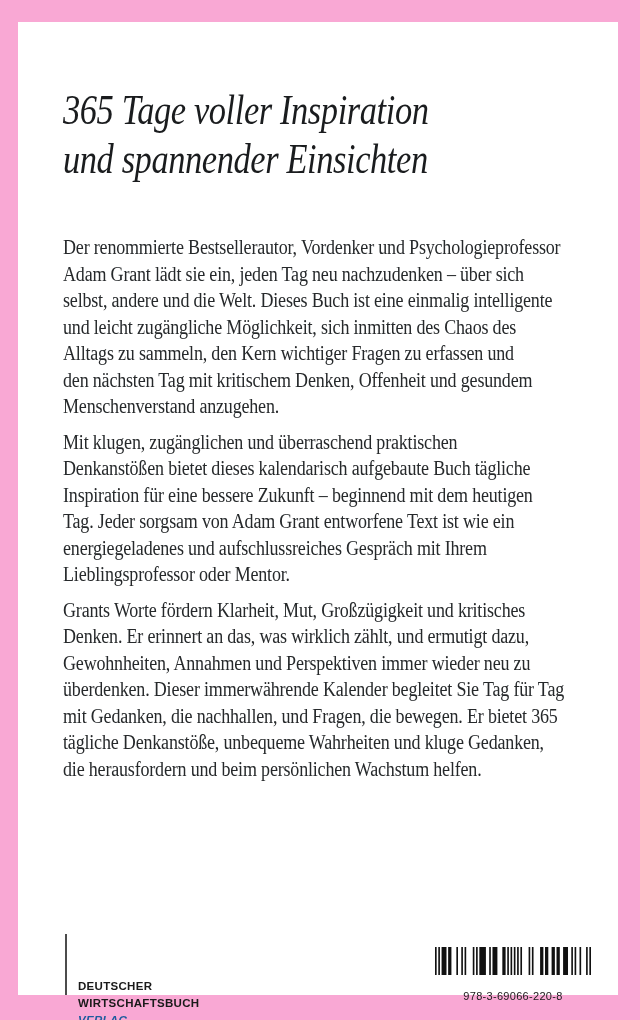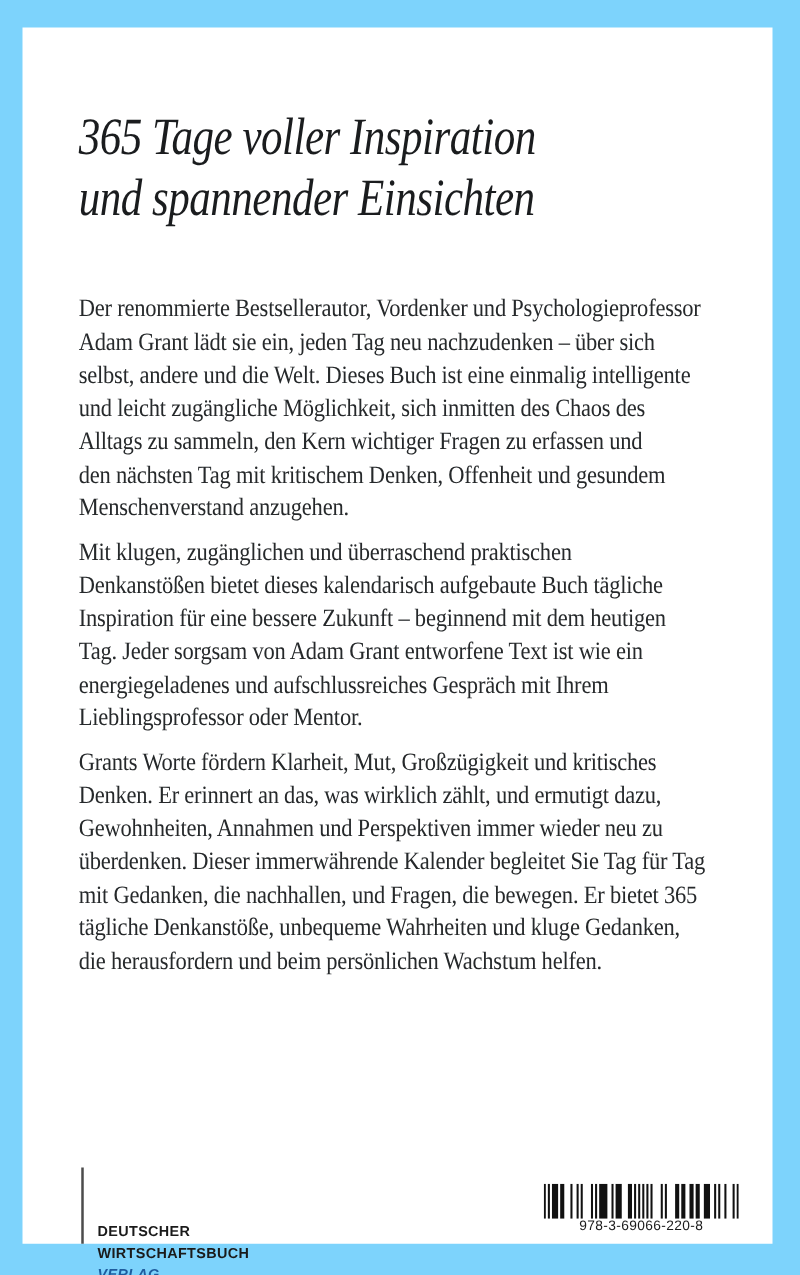--- a/index.html
+++ b/index.html
@@ -1,21 +1,21 @@
 <!DOCTYPE html>
 <html><head>
 <meta charset="utf-8">
 <style>
   html, body { margin: 0; padding: 0; }
   body { background: #888; }
   .page {
     position: relative;
     width: 640px;
     height: 1020px;
-    background: #7dd3fc;
+    background: #f9a8d4;
     overflow: hidden;
     font-family: "Liberation Serif", serif;
   }
   .panel {
     position: absolute;
     left: 18px;
     top: 22px;
     width: 600px;
     height: 973px;
     background: #ffffff;
@@ -80,21 +80,21 @@
   }
   .publisher-text .accent { color: #1e5c9e; font-style: italic; }
   .barcode-area {
     position: absolute;
     left: 417px;
     top: 925px;
     width: 156px;
   }
   .barcode-area svg { display: block; width: 156px; height: 28px; }
   .isbn {
-    margin-top: 0;
+    margin-top: 15px;
     text-align: center;
     font-family: "Liberation Sans", sans-serif;
     font-size: 11px;
     letter-spacing: 0.3px;
     color: #1a1a1a;
     white-space: nowrap;
   }
 </style>
 </head>
 <body>

